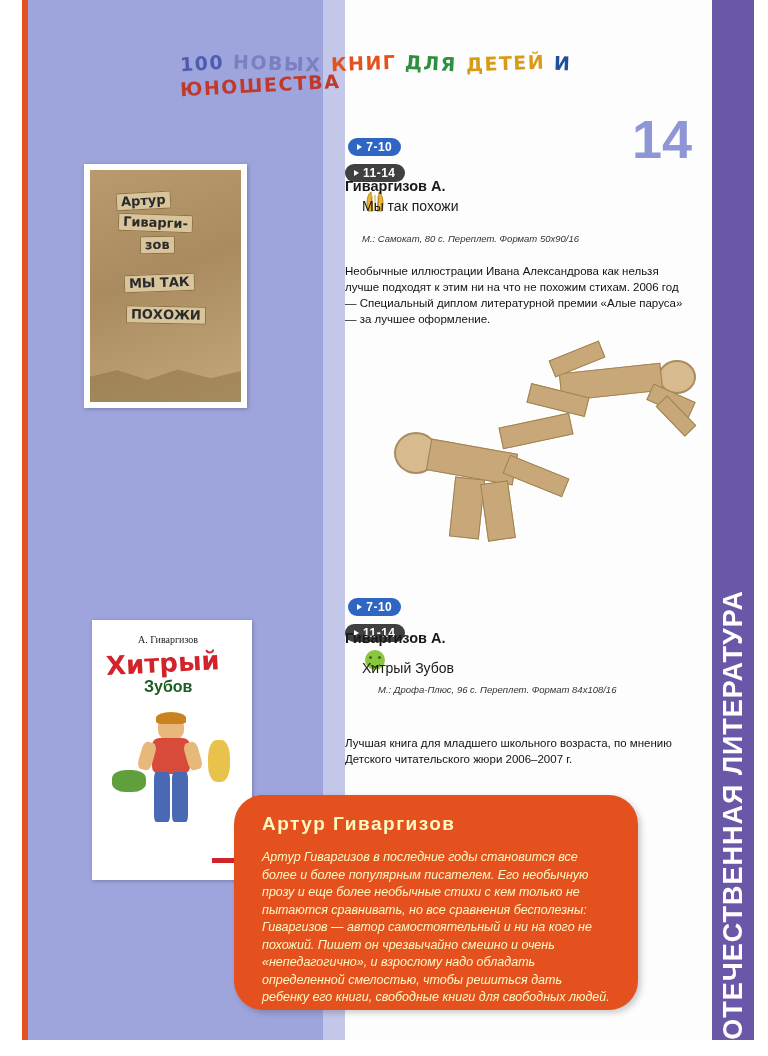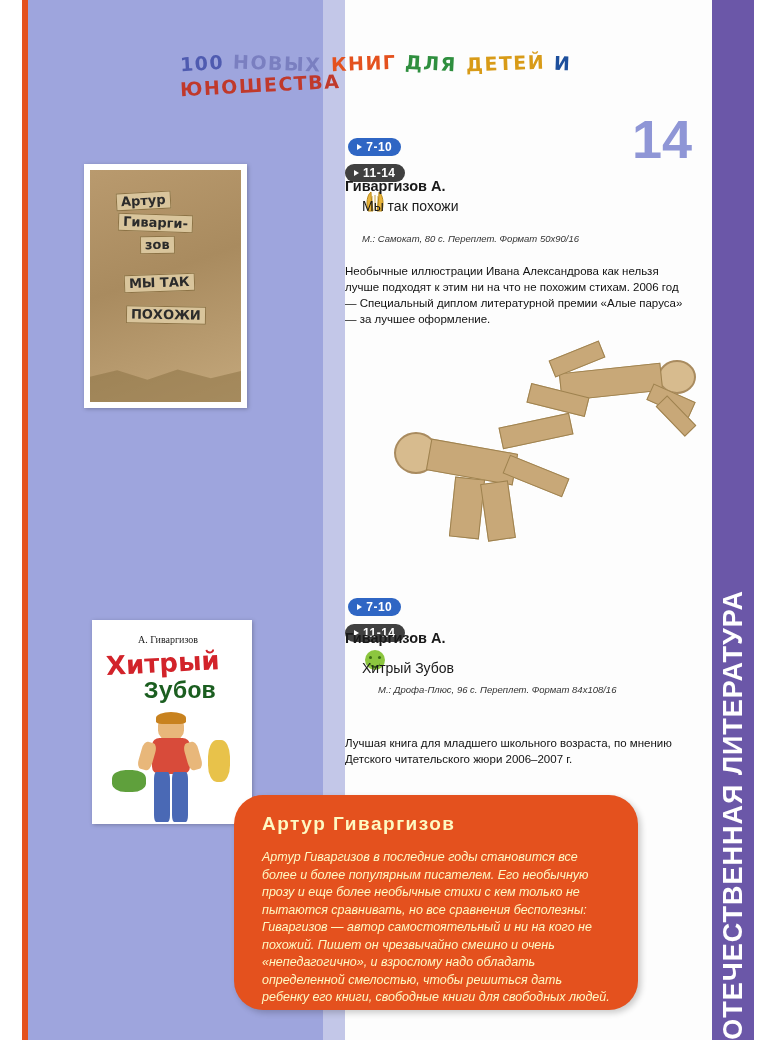--- a/index.html
+++ b/index.html
@@ -226,39 +226,39 @@
   .c1-tear {
     position: absolute; left: 0; top: 196px; width: 151px; height: 36px;
     background: #8d7346;
     clip-path: polygon(0 30%, 18% 12%, 38% 38%, 58% 10%, 80% 34%, 100% 14%, 100% 100%, 0 100%);
     opacity: .55;
   }
   
   .cover2 {
     position: absolute;
     left: 92px; top: 620px;
-    width: 160px; height: 204px;
+    width: 160px; height: 260px;
     background: #ffffff;
     box-shadow: 1px 1px 4px rgba(0,0,0,.25);
     overflow: hidden;
   }
   .cover2 .c2-author {
     position: absolute; left: 46px; top: 14px;
     font-size: 10px; color: #1a1a1a; font-family: "Liberation Serif", serif;
   }
   .cover2 .c2-title1 {
     position: absolute; left: 14px; top: 28px;
     font-size: 26px; font-weight: bold; color: #d2232a;
     font-family: "DejaVu Sans", sans-serif;
     transform: rotate(-3deg);
   }
   .cover2 .c2-title2 {
     position: absolute; left: 52px; top: 58px;
-    font-size: 24px; font-weight: bold; color: #1b5e20;
-    font-family: Liberation Mono, monospace;
+    font-size: 16px; font-weight: bold; color: #1b5e20;
+    font-family: Liberation Sans, sans-serif;
     text-align: right;
   }
   .c2-figure {
     position: absolute; left: 52px; top: 96px; width: 60px; height: 140px;
   }
   .c2-blob {
     position: absolute; border-radius: 40%;
   }
   .c2-line {
     position: absolute; left: 120px; top: 238px; width: 26px; height: 5px; background: #d2232a;

